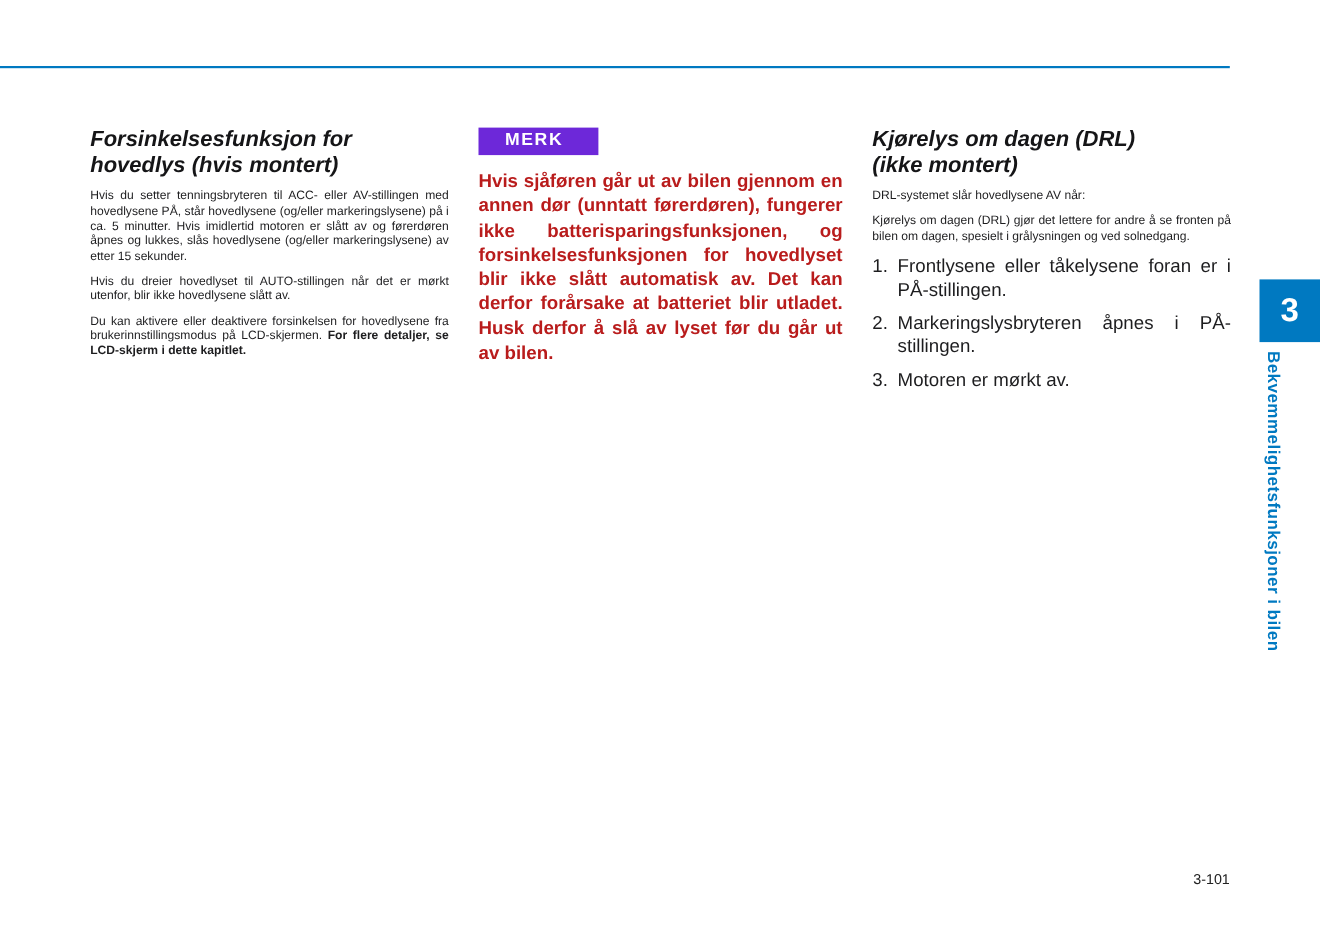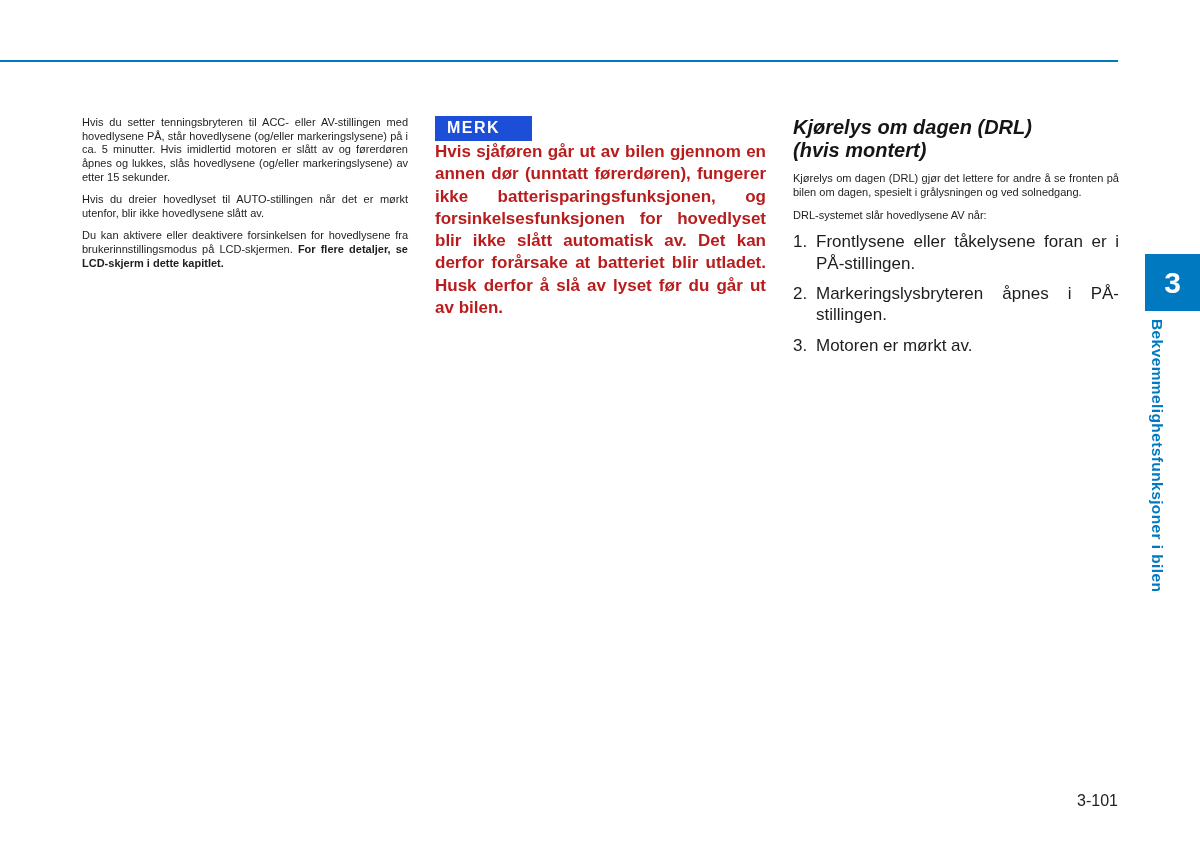--- a/index.html
+++ b/index.html
@@ -29,24 +29,24 @@
   }
   .para {
     font-size: 11px; line-height: 1.24;
     text-align: justify;
     margin-bottom: 9px;
     color: #1d1d1f;
   }
   .para strong { font-weight: bold; }
   .merk-badge {
     display: inline-block;
-    background: #1d4ed8; color: #ffffff;
+    background: #6d28d9; color: #ffffff;
     font-size: 16px; font-weight: bold; letter-spacing: 1.5px;
-    padding: 3px 32px 4px 12px;
-    margin-bottom: 0;
+    padding: 3px 32px 4px 24px;
+    margin-bottom: 13px;
   }
   .note-text {
     font-size: 17px; font-weight: bold;
     line-height: 1.31; text-align: justify;
     color: #b91c1c;
   }
   .num-list { margin-top: 3px; }
   .num-item {
     display: flex;
     font-size: 17px; line-height: 1.26;
@@ -65,50 +65,54 @@
     position: absolute; left: 1148px; top: 319px;
     height: 310px;
     writing-mode: vertical-rl;
     white-space: nowrap;
     color: #0079c1;
     font-size: 15.5px; font-weight: bold;
     letter-spacing: 0.4px;
   }
   .page-number {
     position: absolute; right: 82px; top: 792px;
-    font-size: 16px; color: #222222;
+    font-size: 13px; color: #222222;
   }
 </style>
 </head>
 <body>
 
 <div>
 
   <div class="top-rule"></div>
 
   <div class="content">
 
     <div class="col">
+      <h2 class="heading">
+        <span>Forsinkelsesfunksjon for</span><br>
+        <span>hovedlys (hvis montert)</span>
+      </h2>
       <p class="para">Hvis du setter tenningsbryteren til ACC- eller AV-stillingen med hovedlysene PÅ, står hovedlysene (og/eller markeringslysene) på i ca. 5 minutter. Hvis imidlertid motoren er slått av og førerdøren åpnes og lukkes, slås hovedlysene (og/eller markeringslysene) av etter 15 sekunder.</p>
       <p class="para">Hvis du dreier hovedlyset til AUTO-stillingen når det er mørkt utenfor, blir ikke hovedlysene slått av.</p>
       <p class="para"><span>Du kan aktivere eller deaktivere forsinkelsen for hovedlysene fra brukerinnstillingsmodus på LCD-skjermen. </span><strong>For flere detaljer, se LCD-skjerm i dette kapitlet.</strong></p>
     </div>
 
     <div class="col">
       <div class="merk-badge">MERK</div>
       <p class="note-text">Hvis sjåføren går ut av bilen gjennom en annen dør (unntatt førerdøren), fungerer ikke batterisparingsfunksjonen, og forsinkelsesfunksjonen for hovedlyset blir ikke slått automatisk av. Det kan derfor forårsake at batteriet blir utladet. Husk derfor å slå av lyset før du går ut av bilen.</p>
     </div>
 
     <div class="col">
       <h2 class="heading">
         <span>Kjørelys om dagen (DRL)</span><br>
-        <span>(hvis montert)</span>
+        <span>(ikke montert)</span>
       </h2>
+      <p class="para">DRL-systemet slår hovedlysene AV når:</p>
       <p class="para">Kjørelys om dagen (DRL) gjør det lettere for andre å se fronten på bilen om dagen, spesielt i grålysningen og ved solnedgang.</p>
-      <p class="para">DRL-systemet slår hovedlysene AV når:</p>
       <div class="num-list">
         <div class="num-item">
           <span class="num">1.</span>
           <span class="txt">Frontlysene eller tåkelysene foran er i PÅ-stillingen.</span>
         </div>
         <div class="num-item">
           <span class="num">2.</span>
           <span class="txt">Markeringslysbryteren åpnes i PÅ-stillingen.</span>
         </div>
         <div class="num-item">

